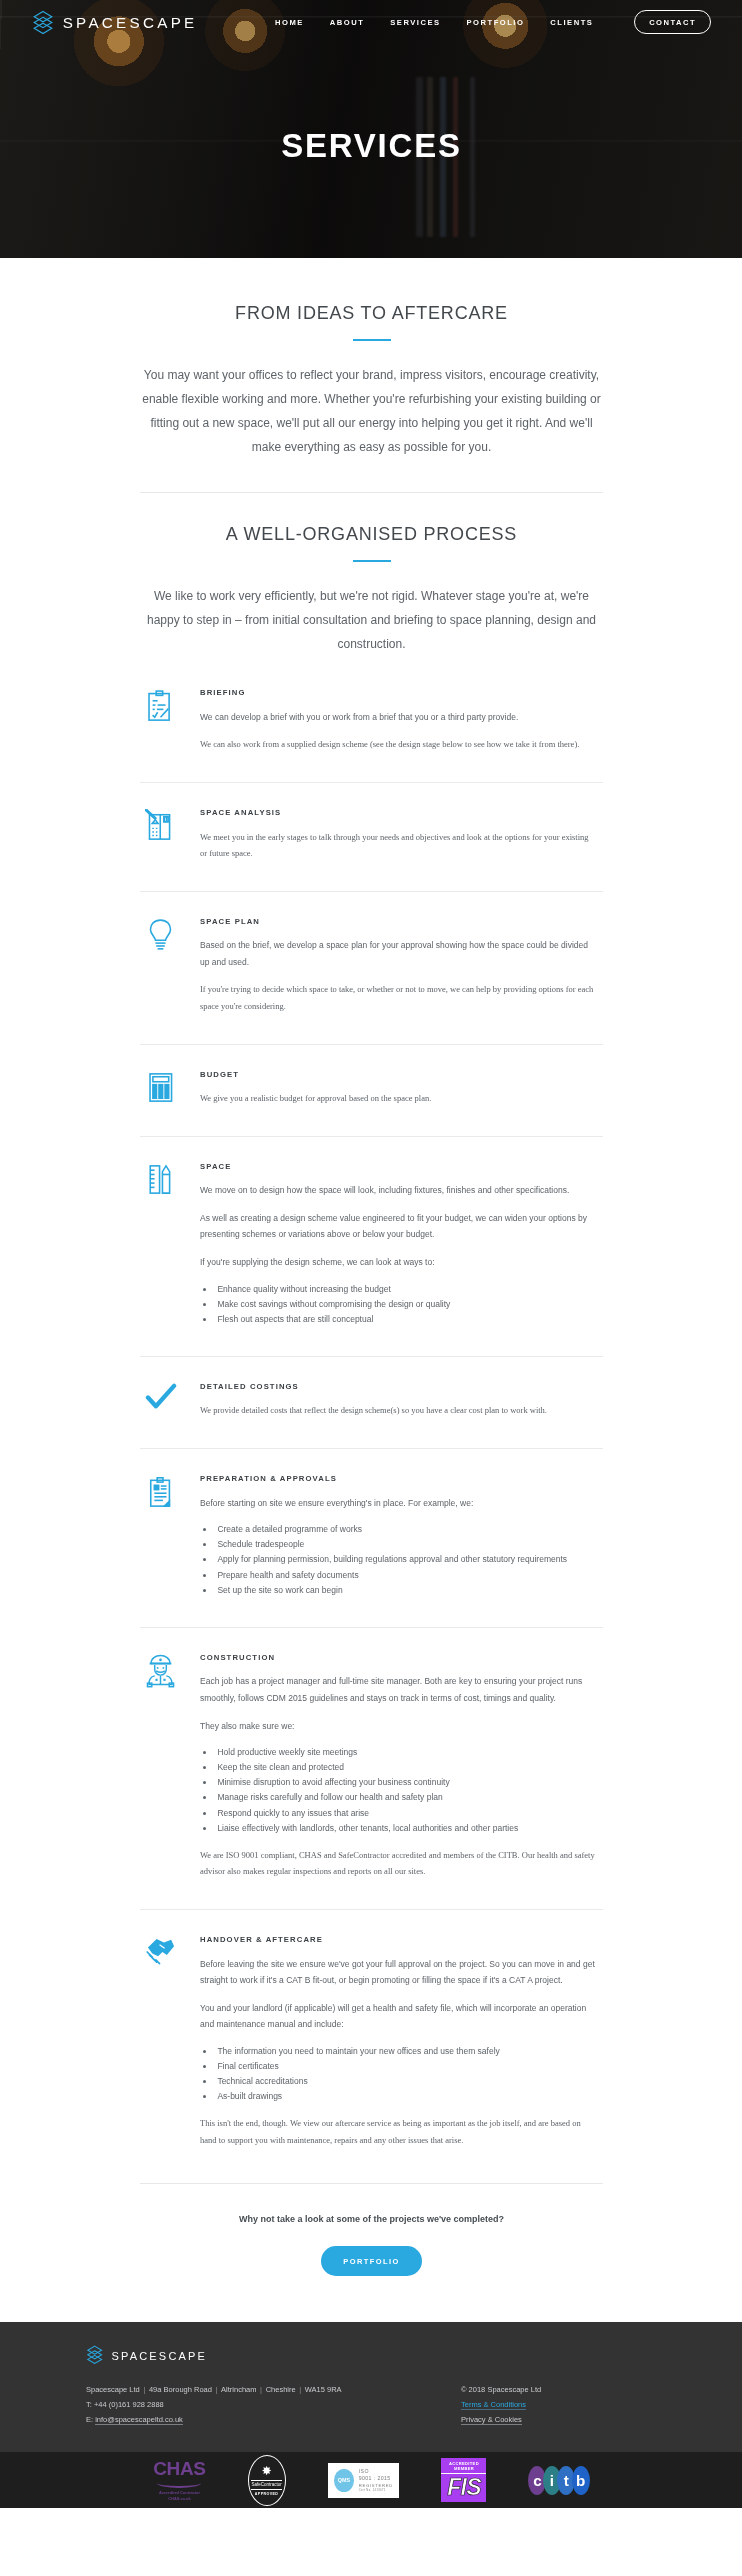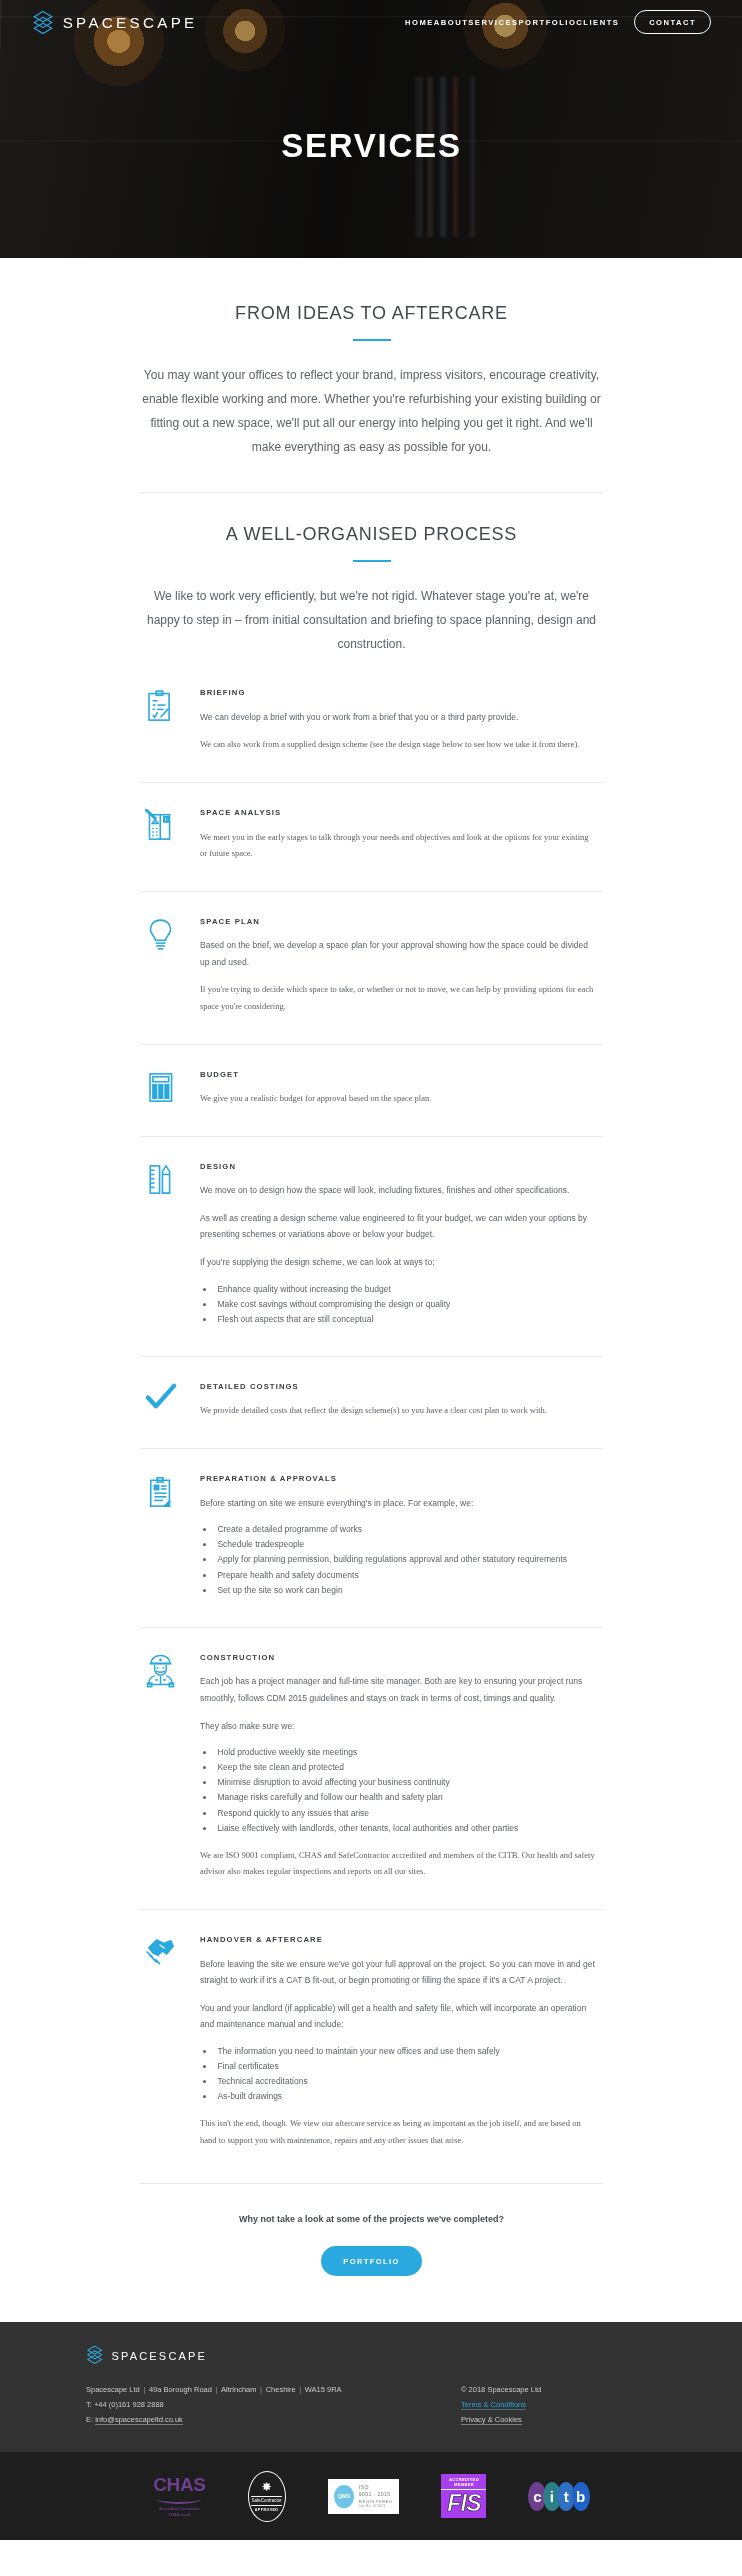--- a/index.html
+++ b/index.html
@@ -52,21 +52,21 @@
     position: relative; z-index: 5;
     height: 44px;
     display: flex; align-items: center;
     padding: 0 32px;
   }
   .brand { display: flex; align-items: center; gap: 8.7px; }
   .brand-mark { width: 22px; height: 25px; display: block; }
   .brand-text {
     color: #fff; font-size: 15.2px; letter-spacing: 3.3px; font-weight: 300;
   }
-  .nav-links { margin-left: auto; display: flex; align-items: center; }
+  .nav-links { margin-left: auto; display: flex; align-items: center; gap: 26px; }
   .nav-link {
     color: #fff; font-size: 7.6px; letter-spacing: 1.5px; font-weight: 700;
   }
   .nav-contact {
     border: 1.1px solid #ffffff;
     border-radius: 16px;
     padding: 6.5px 13.8px;
     color: #fff; font-size: 7.6px; letter-spacing: 1.5px; font-weight: 700; margin-left: 15px;
   }
   .hero-title {
@@ -204,21 +204,21 @@
   .footer-right a.blue {
     color: #2aa8e0; border-bottom: 0.7px solid #4a6c80;
   }
   .footer-right a.grey {
     color: #c9cbcd; border-bottom: 0.7px solid #7c7f81;
   }
 
   
   .accred {
     background: #1e1e1e;
-    height: 88px;
+    height: 56px;
     display: flex;
     align-items: center;
     justify-content: center;
     gap: 42px;
   }
   .accred-item { display: flex; align-items: center; justify-content: center; }
 
   .chas { text-align: center; }
   .chas .chas-word {
     color: #6d3f8e; font-size: 19px; font-weight: 700; letter-spacing: -0.4px;
@@ -421,21 +421,21 @@
       <line x1="3" y1="10" x2="9" y2="10"></line>
             <line x1="3" y1="16" x2="9" y2="16"></line>
       <line x1="3" y1="22" x2="9" y2="22"></line>
             <line x1="3" y1="28" x2="9" y2="28"></line>
       <line x1="3" y1="34" x2="9" y2="34"></line>
       <path d="M25 4 l5 8 v30 h-10 v-30z"></path>
       <line x1="20" y1="16" x2="30" y2="16"></line>
     </svg>
         </div>
         <div class="step-body">
-          <div class="step-title">DESIGN</div>
+          <div class="step-title">SPACE</div>
           <p>We move on to design how the space will look, including fixtures, finishes and other specifications.</p>
           <p>As well as creating a design scheme value engineered to fit your budget, we can widen your options by presenting schemes or variations above or below your budget.</p>
           <p>If you're supplying the design scheme, we can look at ways to:</p>
           <ul>
             <li>Enhance quality without increasing the budget</li>
             <li>Make cost savings without compromising the design or quality</li>
             <li>Flesh out aspects that are still conceptual</li>
           </ul>
         </div>
       </div>

